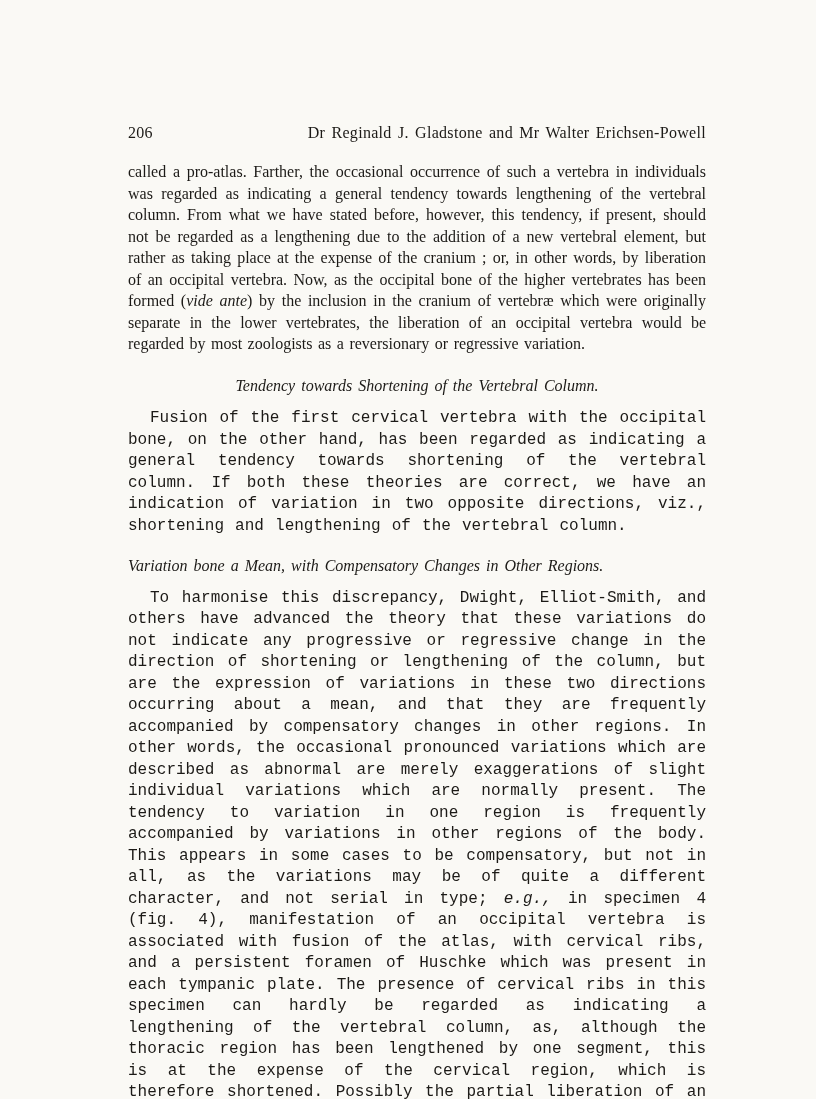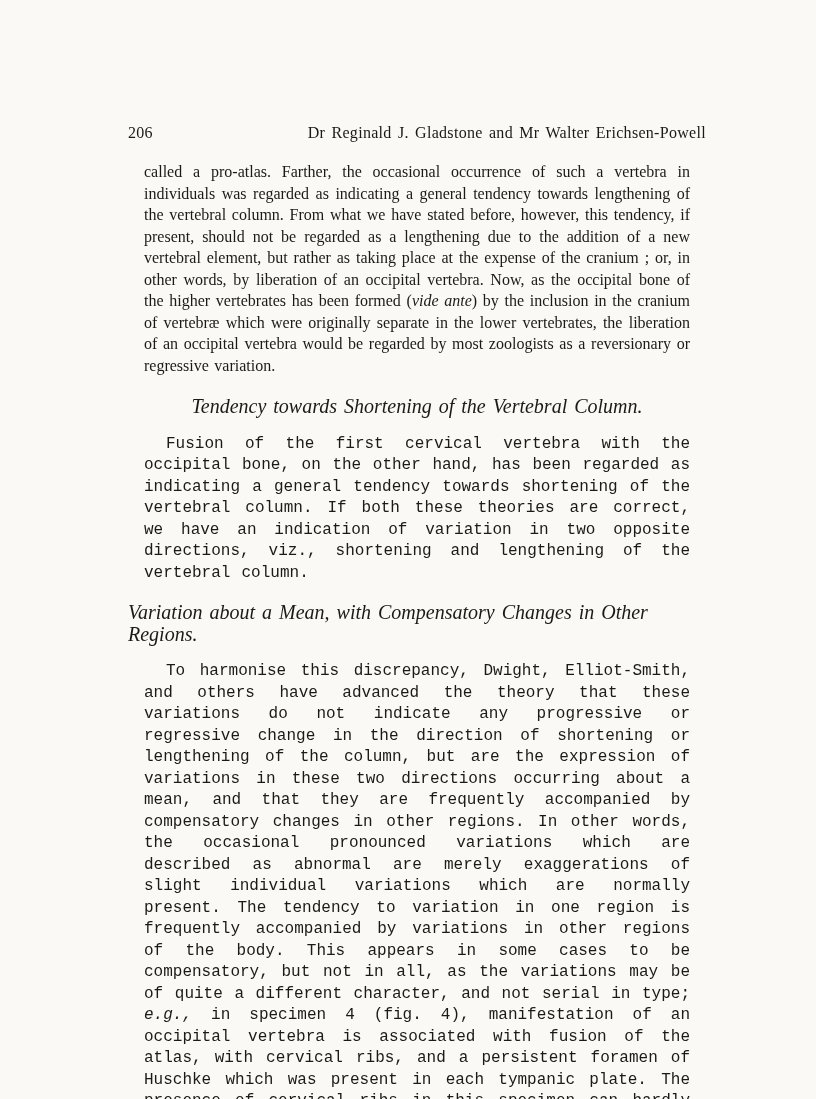--- a/index.html
+++ b/index.html
@@ -31,34 +31,34 @@
     position: absolute;
     left: 0;
     top: 0;
   }
   .head-title {
     display: block;
     text-align: right;
     word-spacing: 2px;
   }
   p.para {
-    margin: 16px;
+    margin: 0;
     text-align: justify;
     word-spacing: 1.5px;
   }
   p.para.indent {
     text-indent: 22px;
     font-family: Liberation Mono, monospace;
   }
   .italic {
     font-style: italic;
   }
   h2.section-heading {
     margin: 20px 0 12px 0;
-    font-size: 20px;
+    font-size: 16px;
     font-weight: normal;
     font-style: italic;
     line-height: 21.5px;
     word-spacing: 2px;
   }
   h2.centered {
     text-align: center;
   }
   h2.side-heading {
     margin: 18px 0 11px 0;
@@ -74,17 +74,17 @@
     <span class="page-num">206</span>
     <span class="head-title">Dr Reginald J. Gladstone and Mr Walter Erichsen-Powell</span>
   </div>
 
   <p class="para"><span>called a pro-atlas.  Farther, the occasional occurrence of such a vertebra in individuals was regarded as indicating a general tendency towards lengthening of the vertebral column.  From what we have stated before, however, this tendency, if present, should not be regarded as a lengthening due to the addition of a new vertebral element, but rather as taking place at the expense of the cranium ; or, in other words, by liberation of an occipital vertebra.  Now, as the occipital bone of the higher vertebrates has been formed (</span><span class="italic">vide ante</span><span>) by the inclusion in the cranium of vertebræ which were originally separate in the lower vertebrates, the liberation of an occipital vertebra would be regarded by most zoologists as a reversionary or regressive variation.</span></p>
 
   <h2 class="section-heading centered">Tendency towards Shortening of the Vertebral Column.</h2>
 
   <p class="para indent">Fusion of the first cervical vertebra with the occipital bone, on the other hand, has been regarded as indicating a general tendency towards shortening of the vertebral column.  If both these theories are correct, we have an indication of variation in two opposite directions, viz., shortening and lengthening of the vertebral column.</p>
 
-  <h2 class="section-heading side-heading">Variation about a Mean, with Compensatory Changes in Other Regions.</h2>
+  <h2 class="section-heading side-heading">Variation bone a Mean, with Compensatory Changes in Other Regions.</h2>
 
   <p class="para indent"><span>To harmonise this discrepancy, Dwight, Elliot-Smith, and others have advanced the theory that these variations do not indicate any progressive or regressive change in the direction of shortening or lengthening of the column, but are the expression of variations in these two directions occurring about a mean, and that they are frequently accompanied by compensatory changes in other regions.  In other words, the occasional pronounced variations which are described as abnormal are merely exaggerations of slight individual variations which are normally present.  The tendency to variation in one region is frequently accompanied by variations in other regions of the body.  This appears in some cases to be compensatory, but not in all, as the variations may be of quite a different character, and not serial in type; </span><span class="italic">e.g.,</span><span> in specimen 4 (fig. 4), manifestation of an occipital vertebra is associated with fusion of the atlas, with cervical ribs, and a persistent foramen of Huschke which was present in each tympanic plate.  The presence of cervical ribs in this specimen can hardly be regarded as indicating a lengthening of the vertebral column, as, although the thoracic region has been lengthened by one segment, this is at the expense of the cervical region, which is therefore shortened.  Possibly the partial liberation of an occipital vertebra in this skeleton might be regarded as a compensatory lengthening</span></p>
 
 </div>
 
 </body></html>

